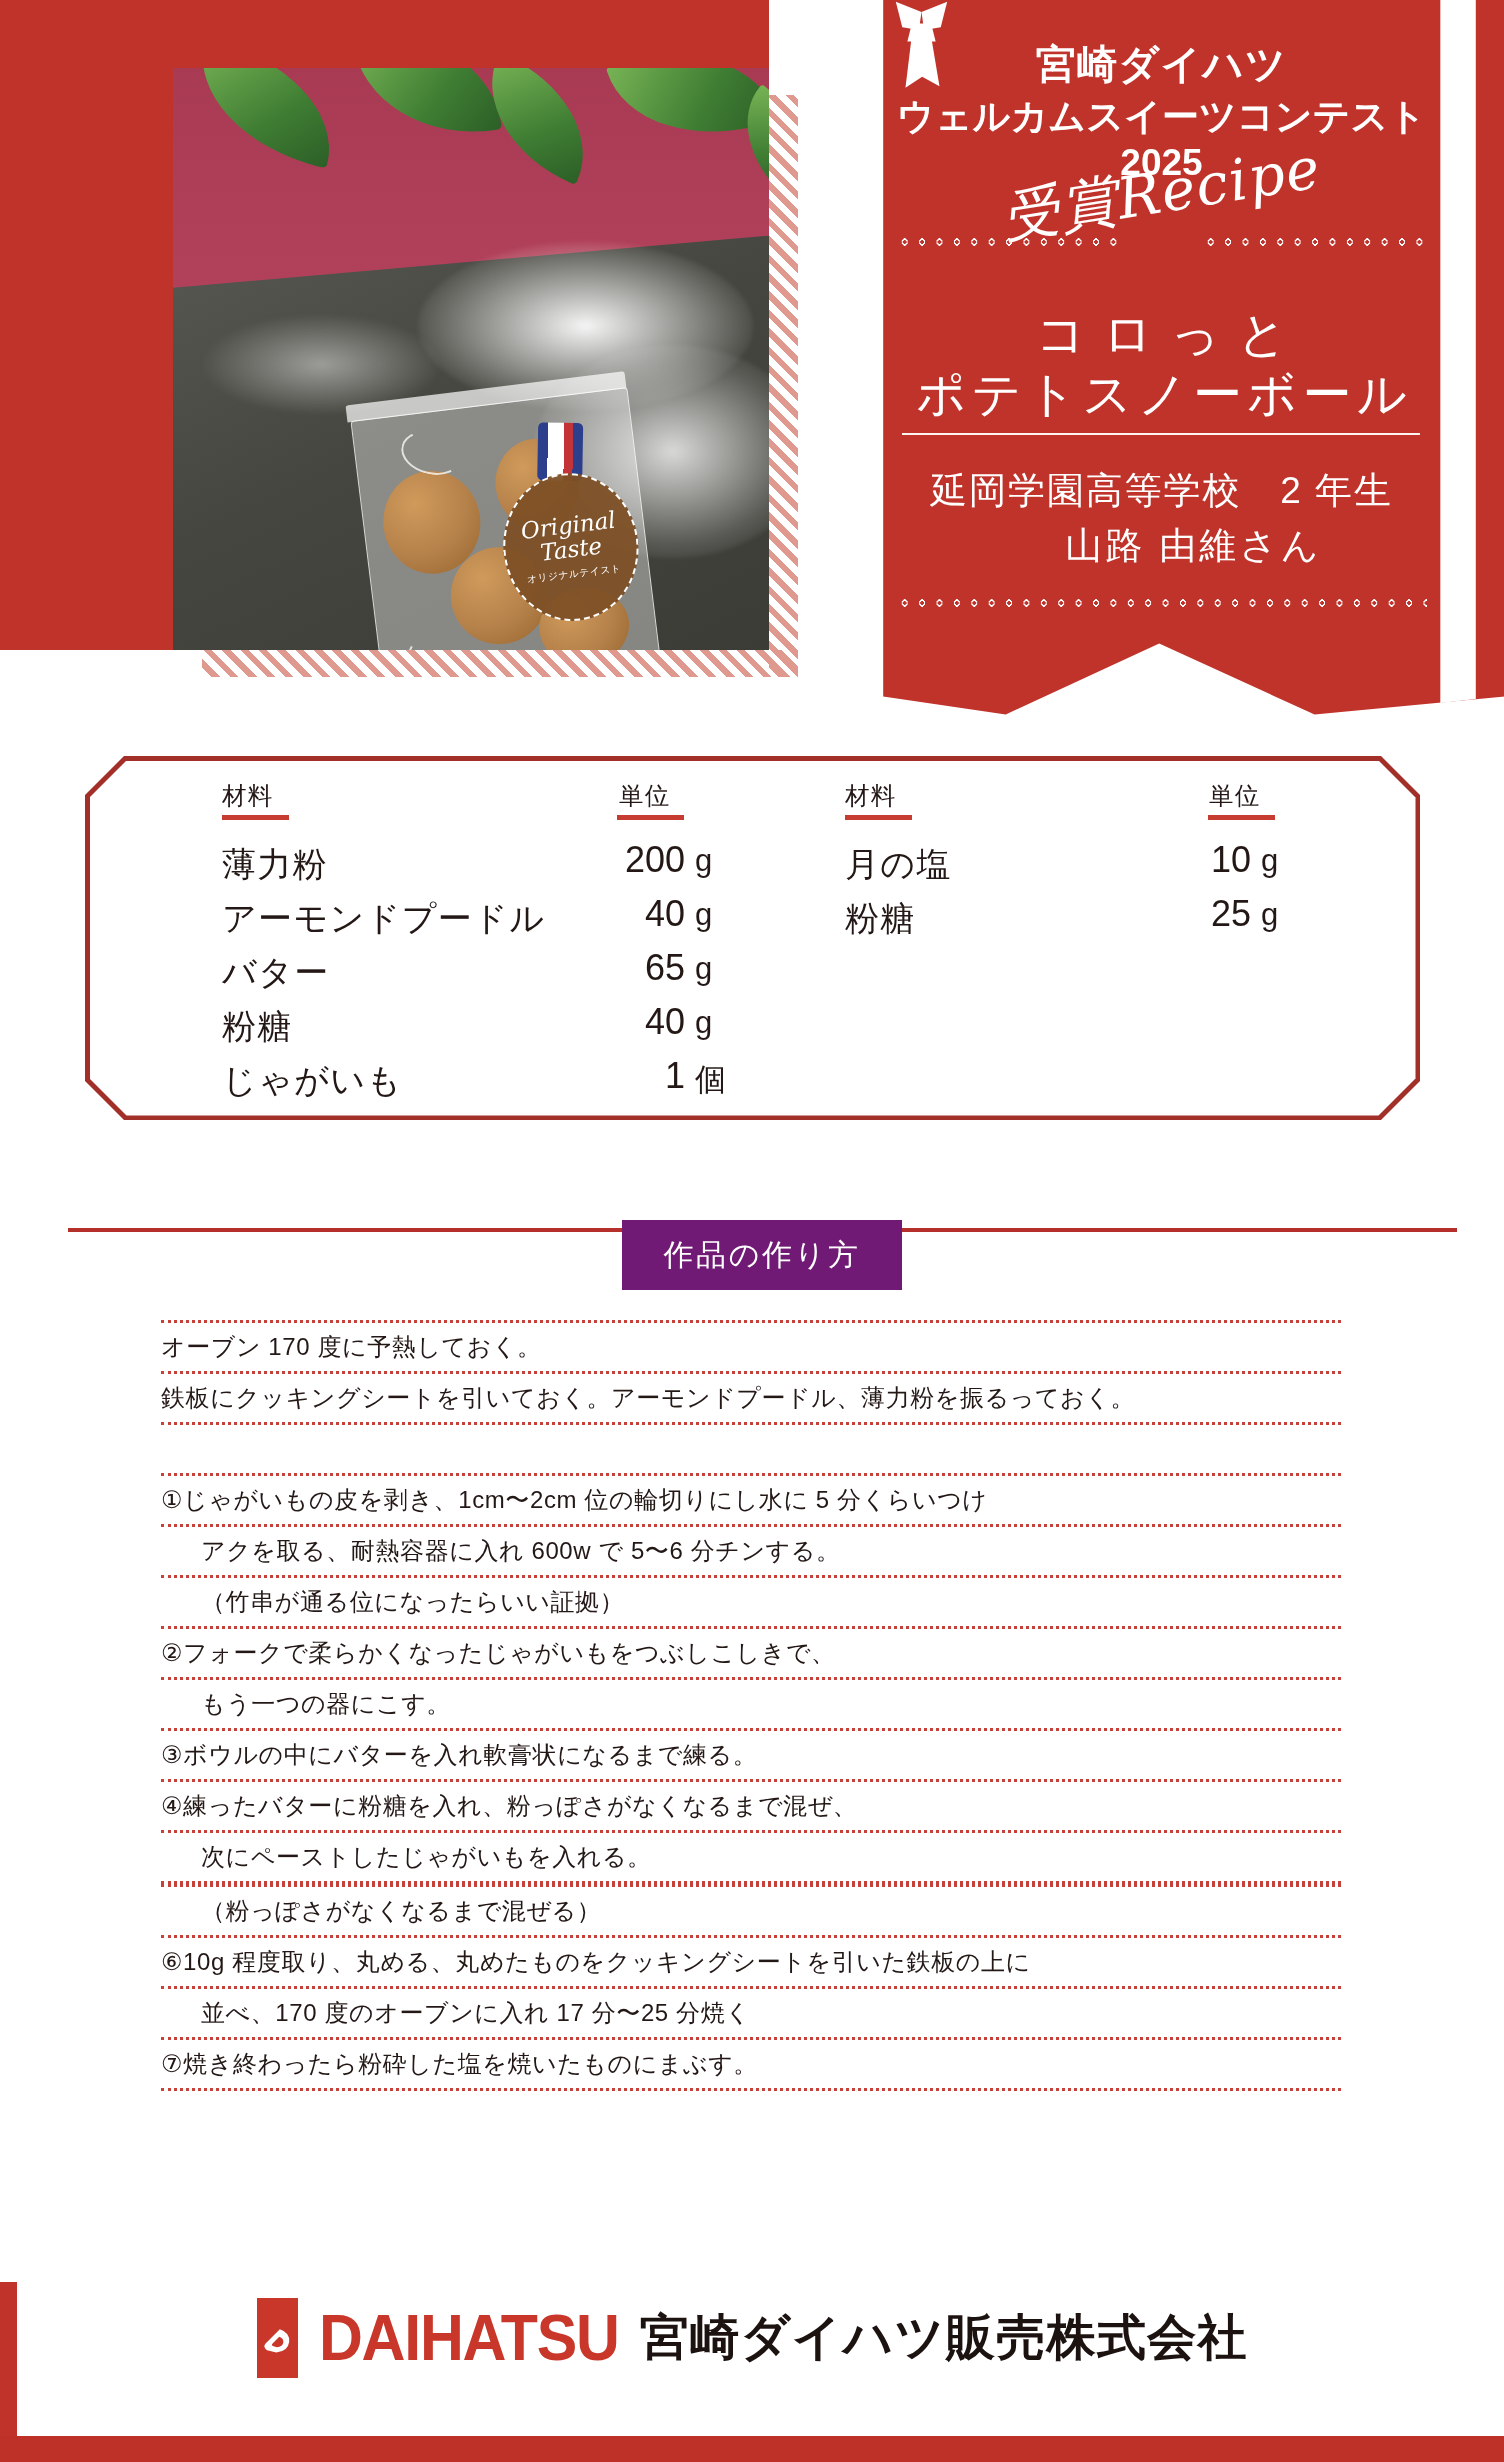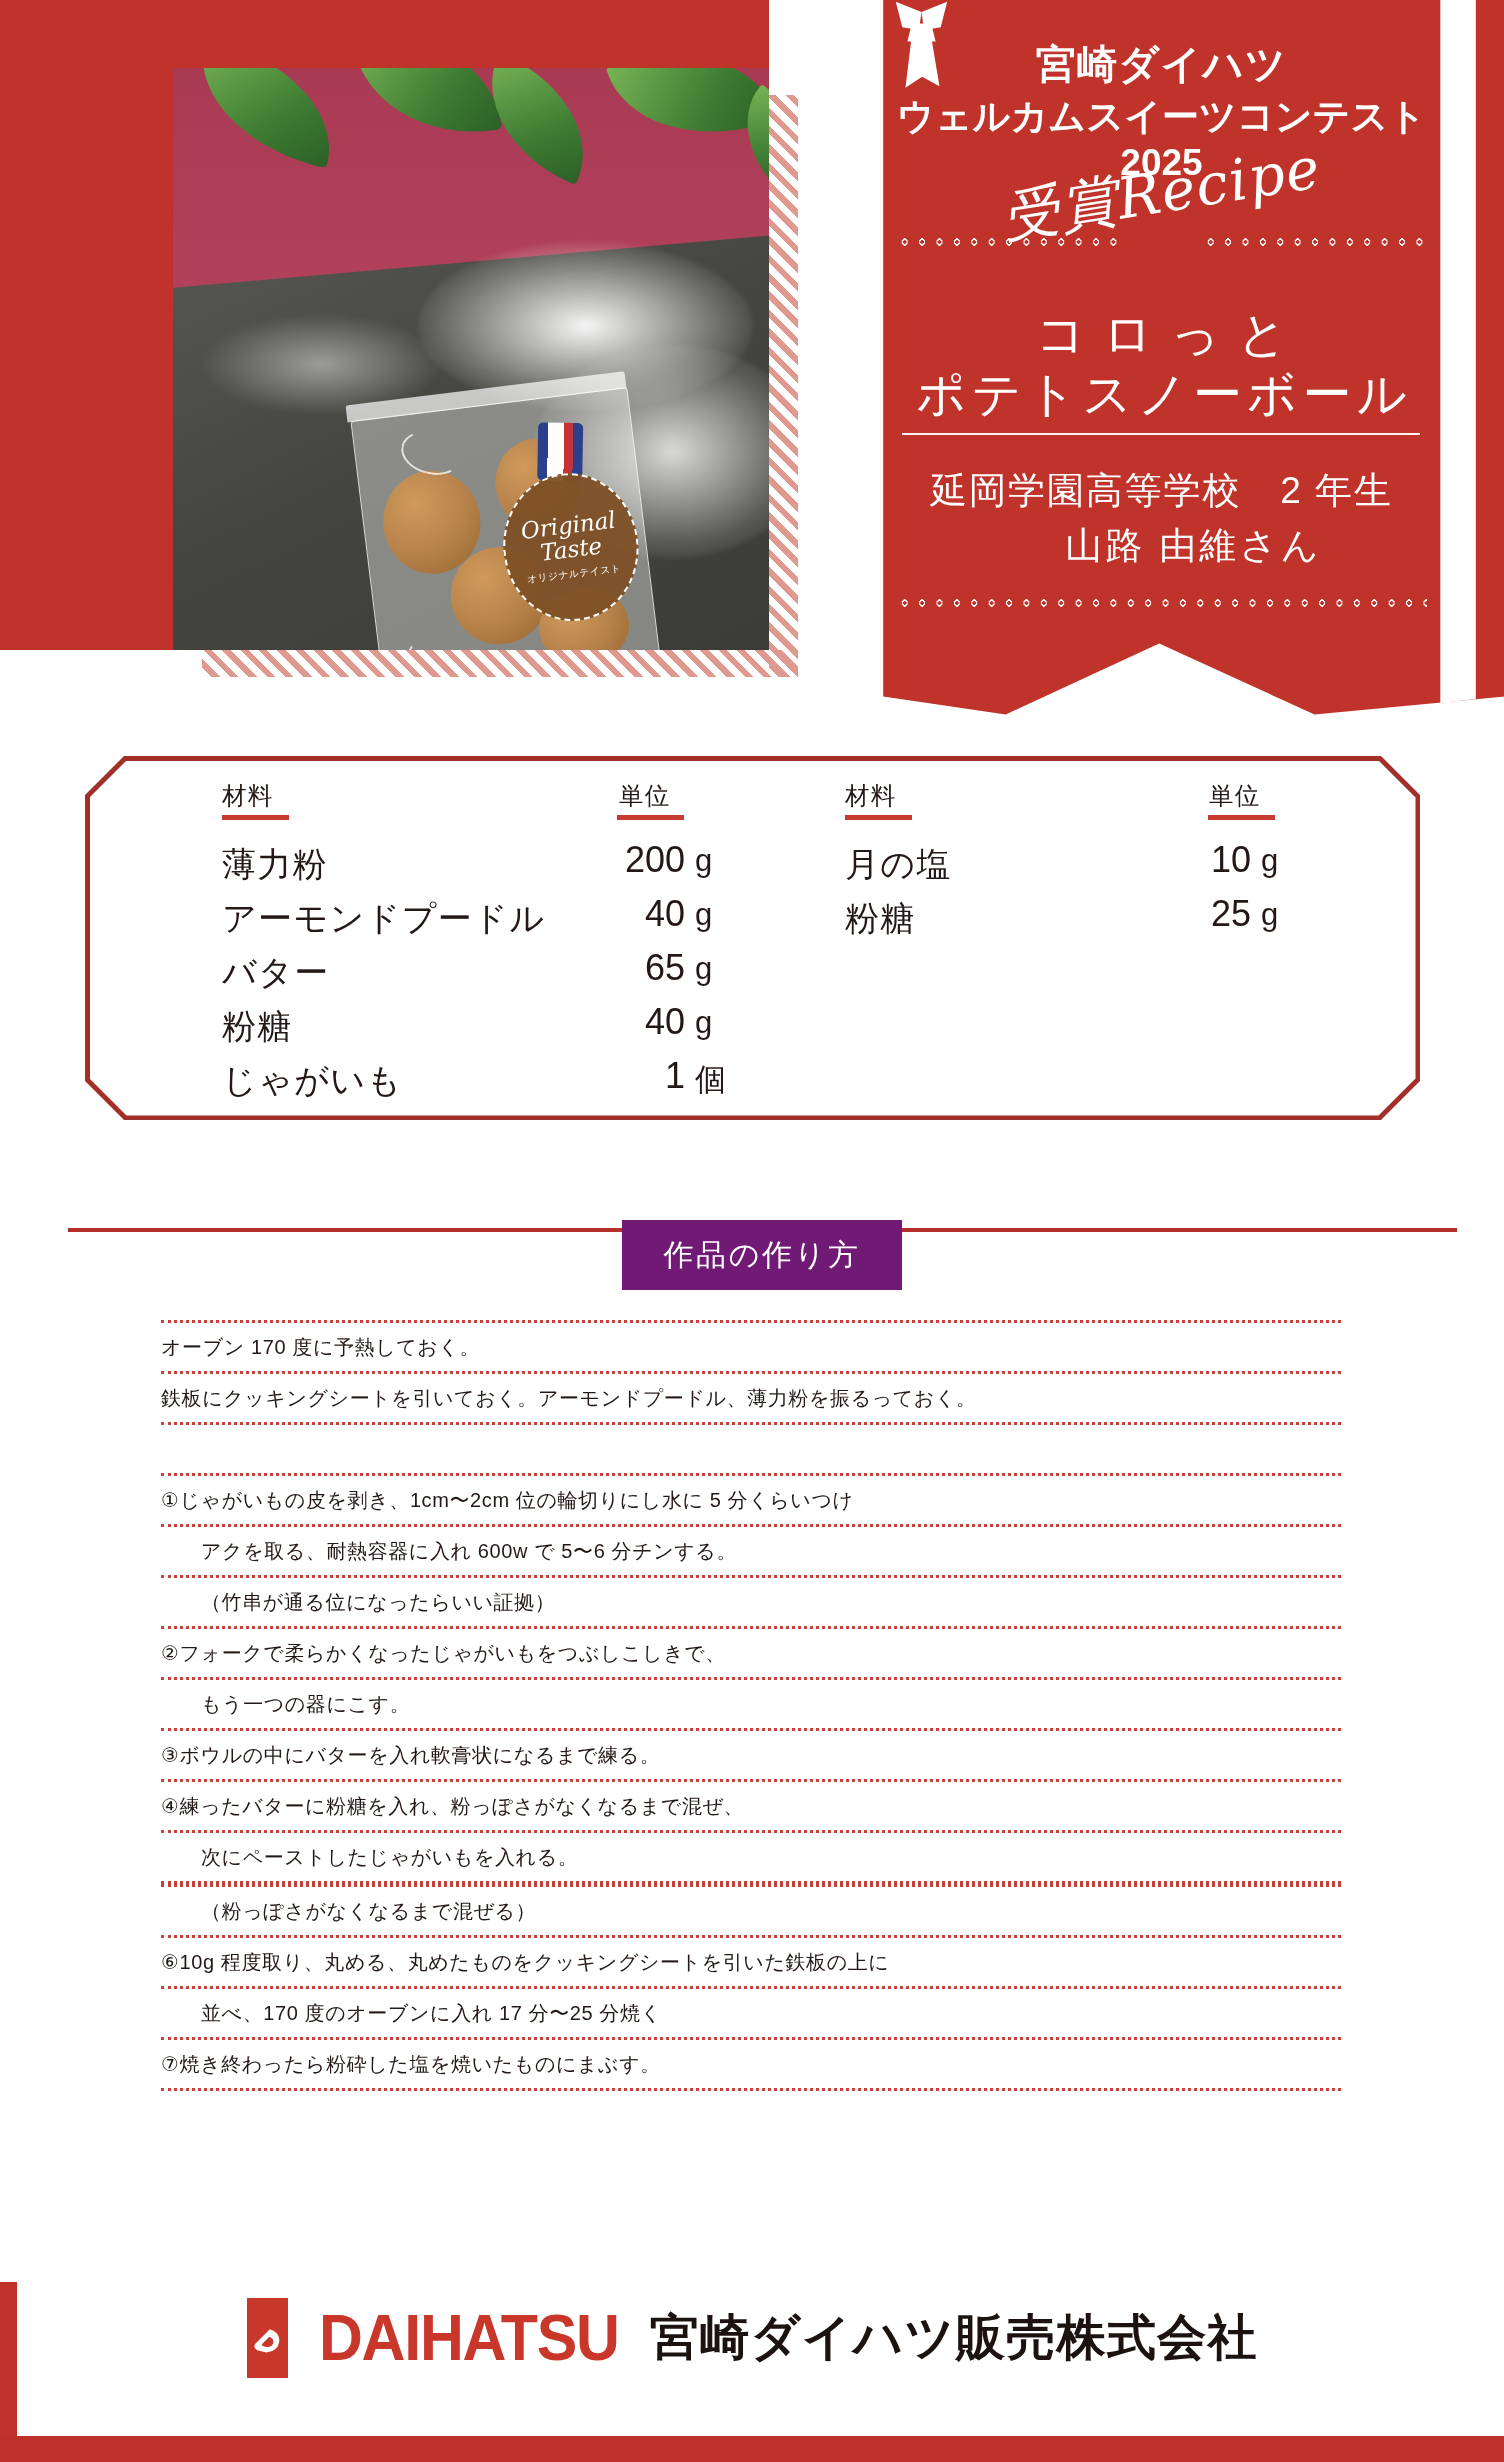--- a/index.html
+++ b/index.html
@@ -92,27 +92,27 @@
   .ing-col1 .qty{left:360px;width:103px;}
   .ing-col2 .qty{left:303px;width:103px;}
   .ing-row .unit{position:absolute;top:10.3px;font-size:31px;}
   .ing-col1 .unit{left:473px;}
   .ing-col2 .unit{left:416px;}
   
   .method-rule{position:absolute;left:68px;top:1228px;width:1389px;height:3.9px;background:#b5302a;}
   .method-label{position:absolute;left:622px;top:1220px;width:280px;height:70px;background:#701a75;
     color:#fff;display:flex;align-items:center;justify-content:center;font-size:30px;letter-spacing:2.6px;}
   .steps{position:absolute;left:161px;top:1320px;width:1180px;}
-  .step-row{height:48px;display:flex;align-items:center;font-size:20px;letter-spacing:0.6px;}
+  .step-row{height:48px;display:flex;align-items:center;font-size:24px;letter-spacing:0.6px;}
   .step-row.indent{padding-left:40px;}
   .step-row.prep{font-size:30px;}
   .step-blank{height:48px;}
   .dotted{height:0;border-top:3.9px dotted #c5413a;}
   
-  .footer{position:absolute;left:0;top:2293px;width:1505px;height:90px;display:flex;align-items:center;justify-content:center;gap:23px;}
+  .footer{position:absolute;left:0;top:2293px;width:1505px;height:90px;display:flex;align-items:center;justify-content:center;gap:13px;}
   .d-mark{width:41px;height:80px;background:#c8372a;display:flex;align-items:center;justify-content:center;}
   .wordmark{font-size:64px;font-weight:bold;color:#c8372a;letter-spacing:-1.3px;transform:scaleX(0.95);}
   .company{font-size:49px;font-weight:bold;color:#1c1311;letter-spacing:1.3px;}
   .left-strip{position:absolute;left:0;top:2282px;width:17.4px;height:180px;background:#c0332a;}
   .bottom-bar{position:absolute;left:0;top:2436px;width:1505px;height:26.4px;background:#bd3129;}
 </style>
 </head>
 <body>
 
 <div class="red-block"></div>

